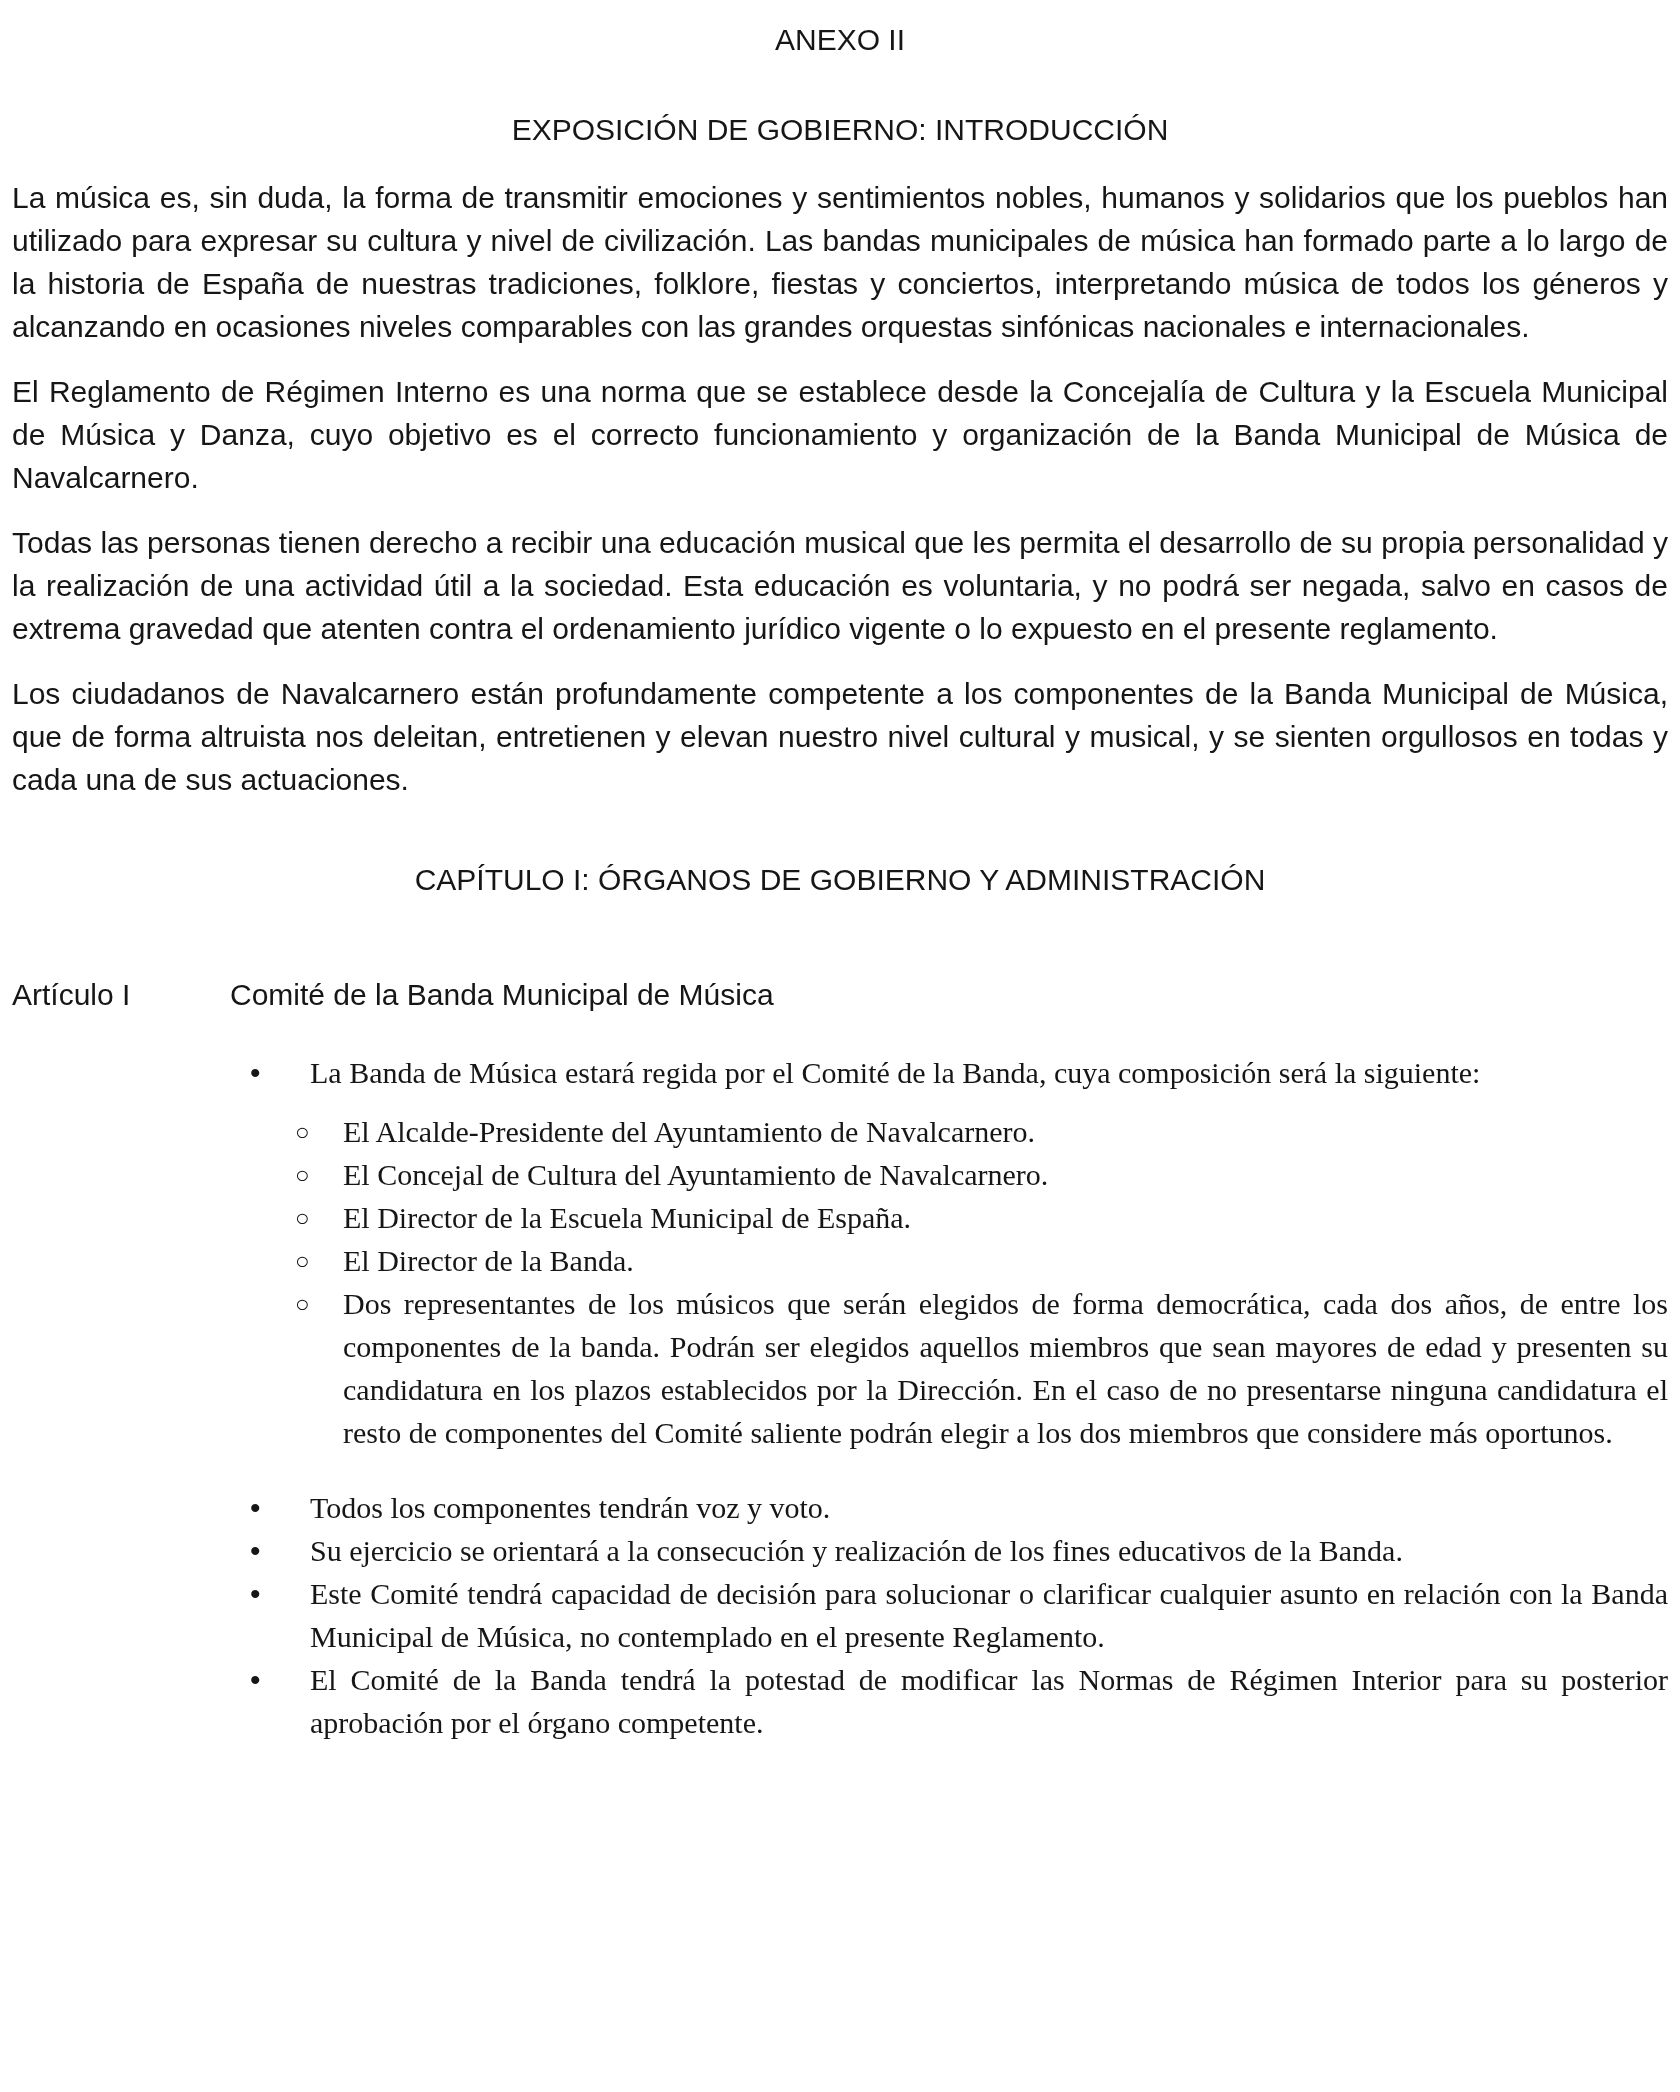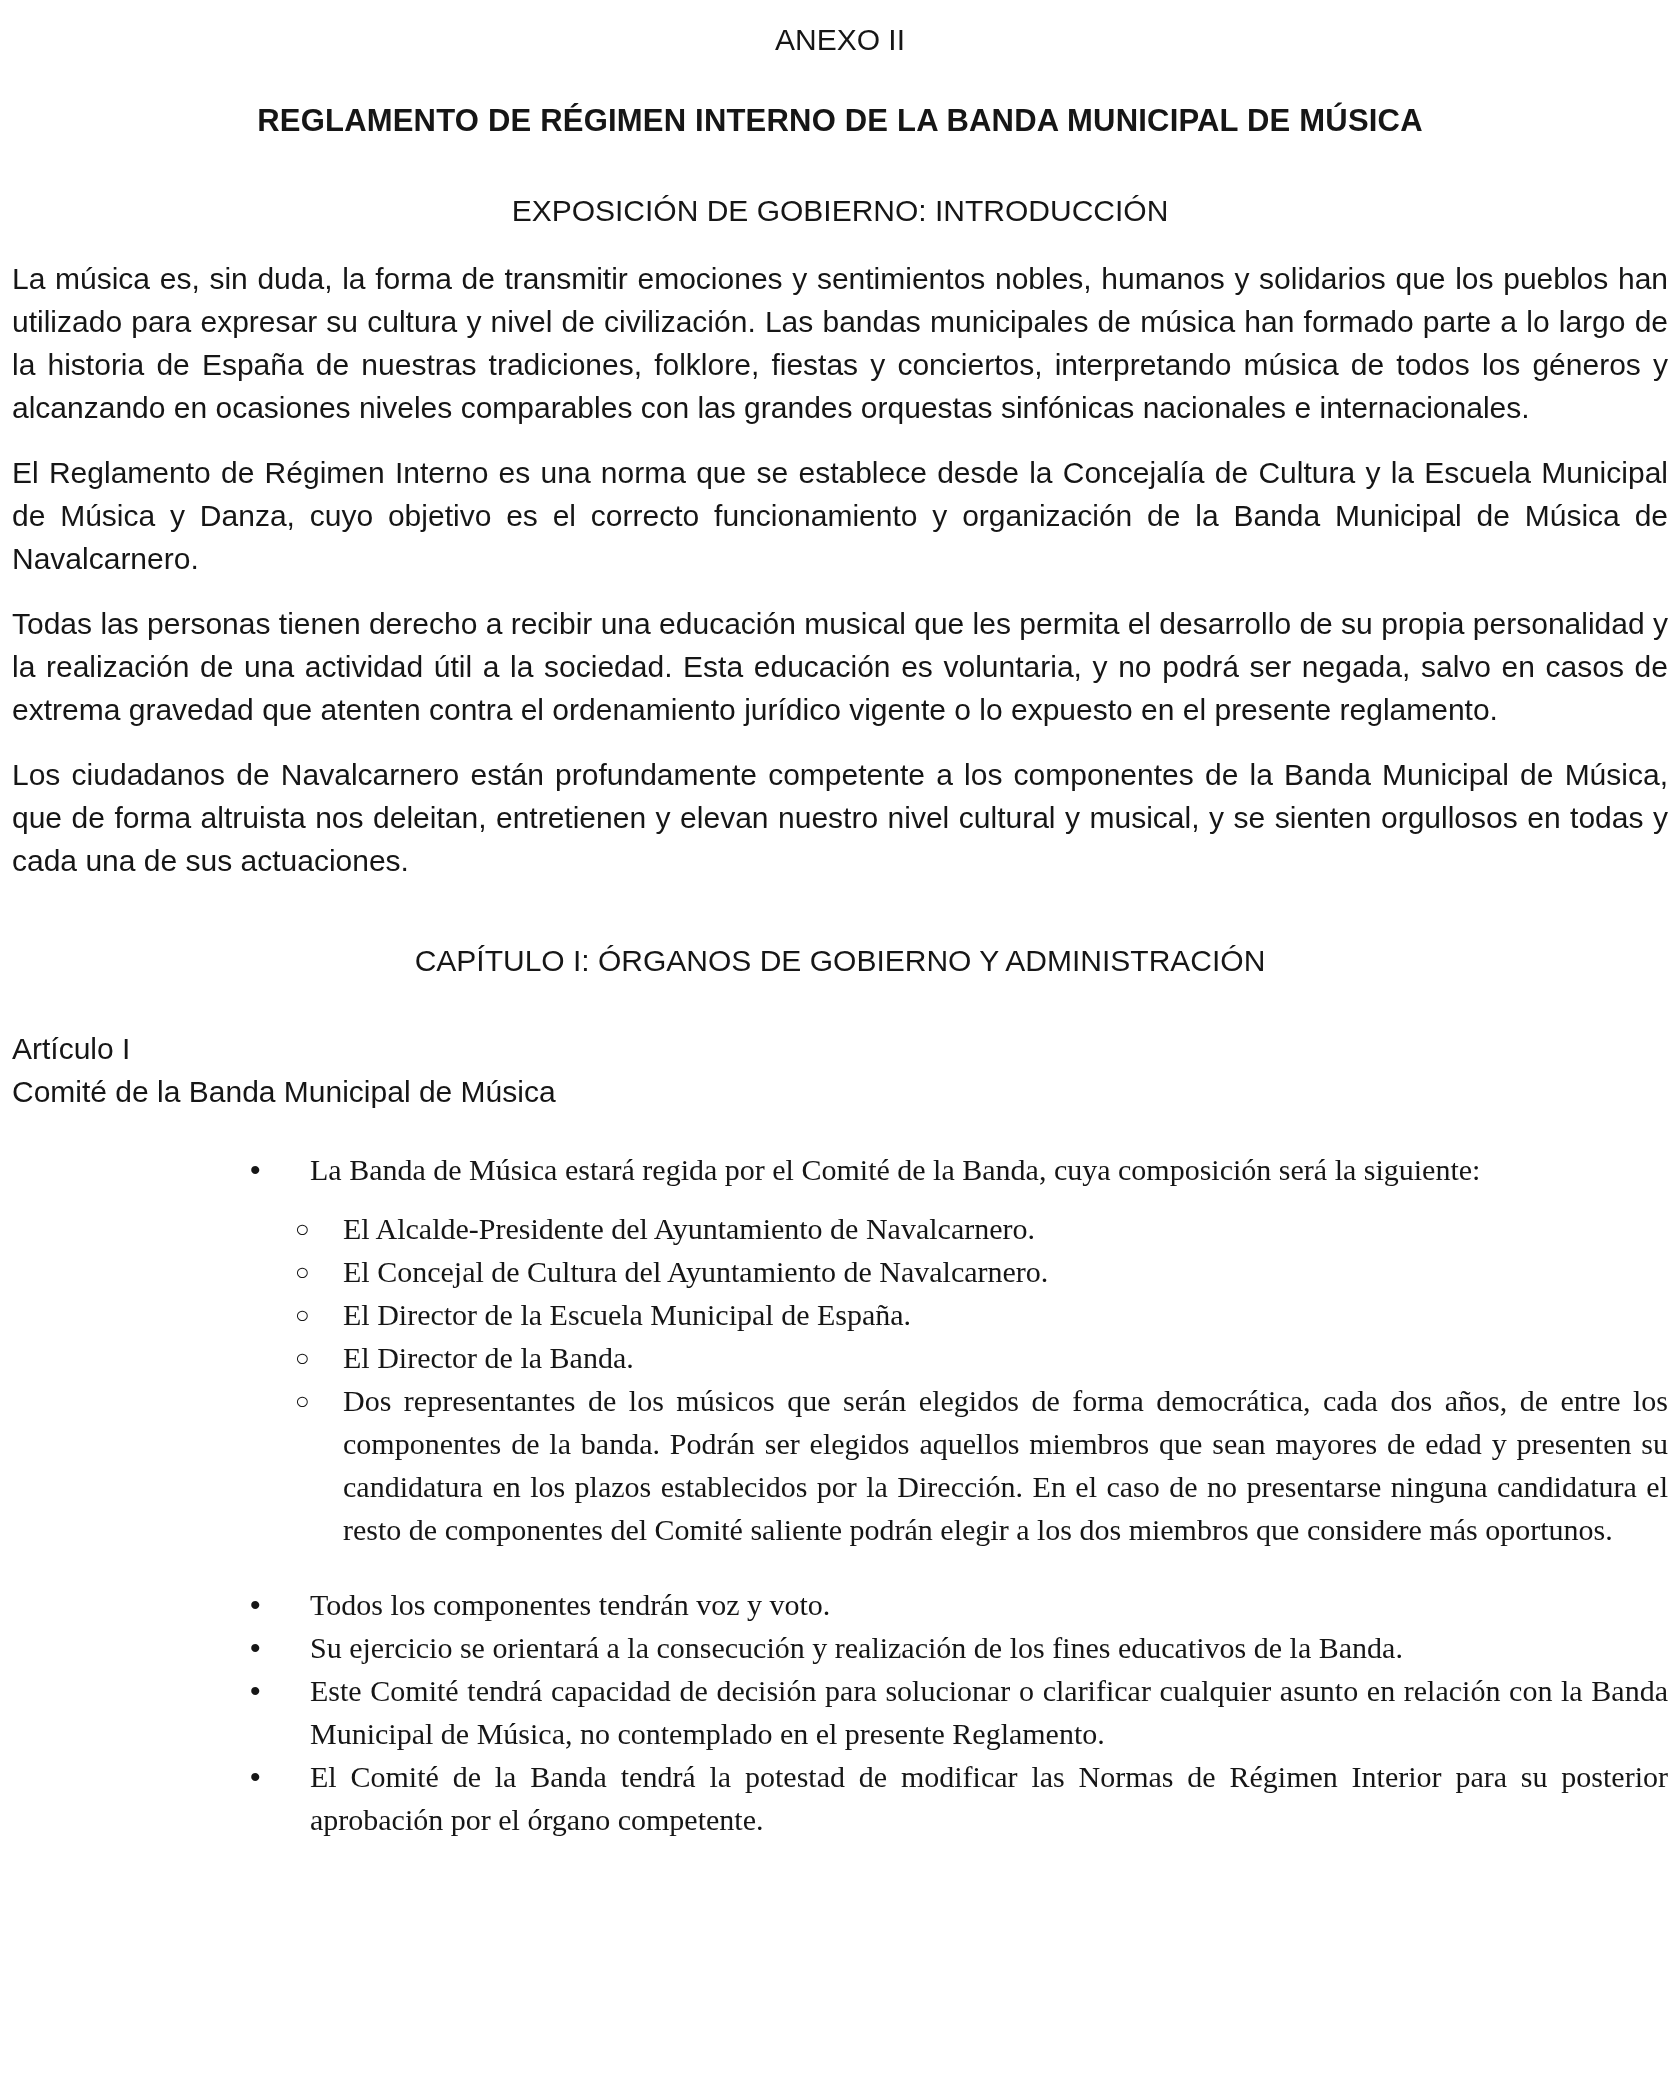--- a/index.html
+++ b/index.html
@@ -33,22 +33,21 @@
   }
   .section-heading { margin-top: 47px; }
   .para {
     margin: 22px 0 0 0;
     text-align: justify;
   }
   .para.first { margin-top: 25px; }
   .chapter-heading { margin-top: 57px; }
   .article-row {
     display: flex;
-    margin-top: 45px;
-    flex-direction: column;
+    margin-top: 72px;
   }
   .article-label {
     flex: none;
     width: 218px;
   }
   .article-title { flex: 1 1 auto; }
 
   .b1 {
     display: flex;
     margin-left: 238px;
@@ -75,21 +74,20 @@
   }
   .sublist { margin-top: 16px; }
 </style>
 </head>
 <body>
 
 <div class="page">
 
   <div class="center annex-title">ANEXO II</div>
 
-  <div class="center main-title">REGLAMENTO DE RÉGIMEN INTERNO DE LA BANDA MUNICIPAL DE MÚSICA</div>
 
   <div class="center section-heading">EXPOSICIÓN DE GOBIERNO: INTRODUCCIÓN</div>
 
   <p class="para first">La música es, sin duda, la forma de transmitir emociones y sentimientos nobles, humanos y solidarios que los pueblos han utilizado para expresar su cultura y nivel de civilización. Las bandas municipales de música han formado parte a lo largo de la historia de España de nuestras tradiciones, folklore, fiestas y conciertos, interpretando música de todos los géneros y alcanzando en ocasiones niveles comparables con las grandes orquestas sinfónicas nacionales e internacionales.</p>
 
   <p class="para">El Reglamento de Régimen Interno es una norma que se establece desde la Concejalía de Cultura y la Escuela Municipal de Música y Danza, cuyo objetivo es el correcto funcionamiento y organización de la Banda Municipal de Música de Navalcarnero.</p>
 
   <p class="para">Todas las personas tienen derecho a recibir una educación musical que les permita el desarrollo de su propia personalidad y la realización de una actividad útil a la sociedad. Esta educación es voluntaria, y no podrá ser negada, salvo en casos de extrema gravedad que atenten contra el ordenamiento jurídico vigente o lo expuesto en el presente reglamento.</p>
 
   <p class="para">Los ciudadanos de Navalcarnero están profundamente competente a los componentes de la Banda Municipal de Música, que de forma altruista nos deleitan, entretienen y elevan nuestro nivel cultural y musical, y se sienten orgullosos en todas y cada una de sus actuaciones.</p>

